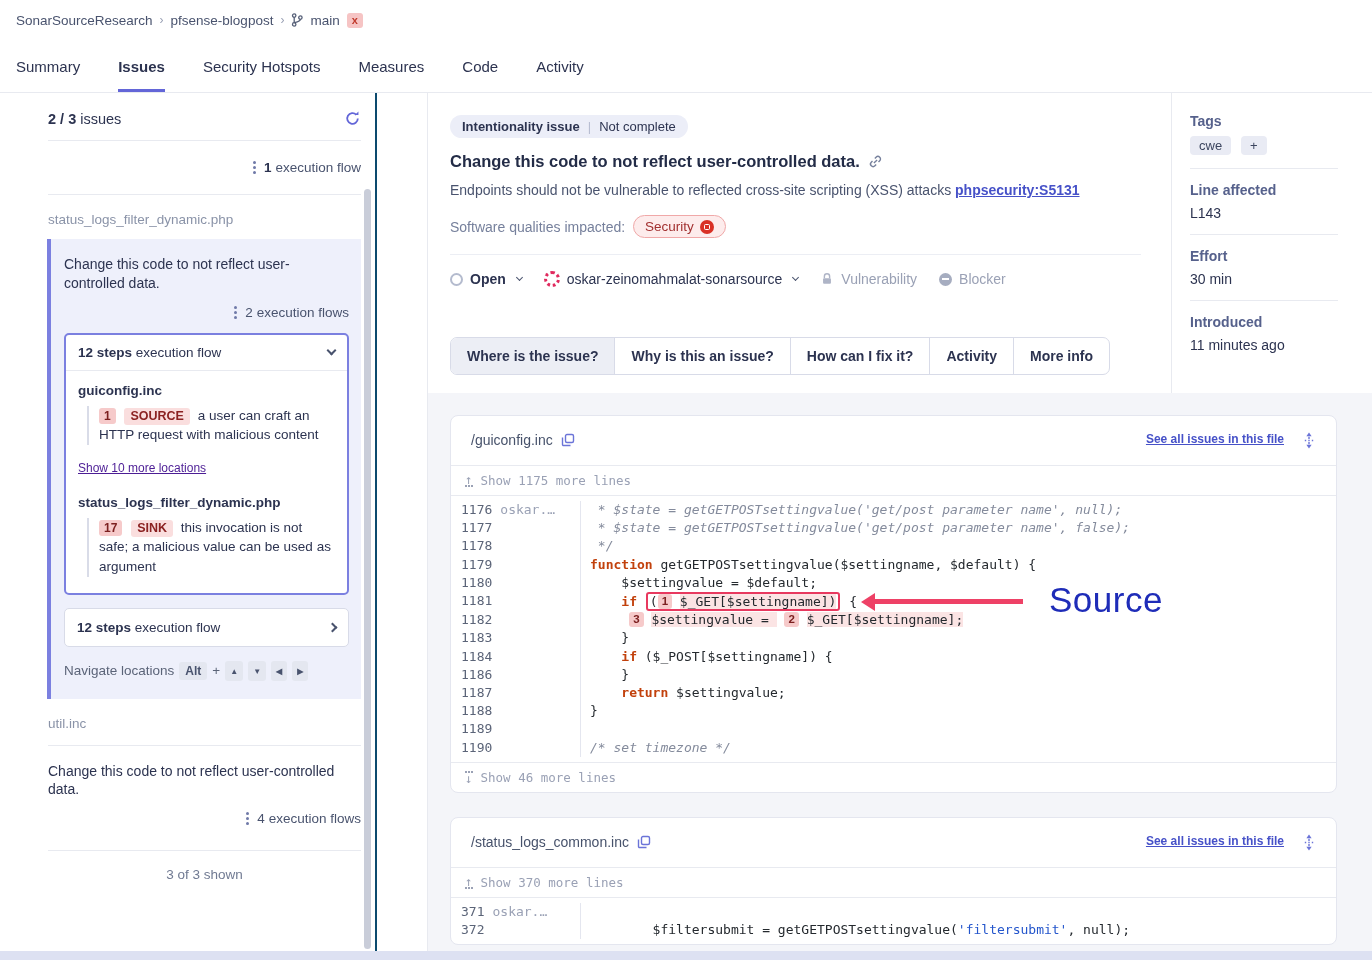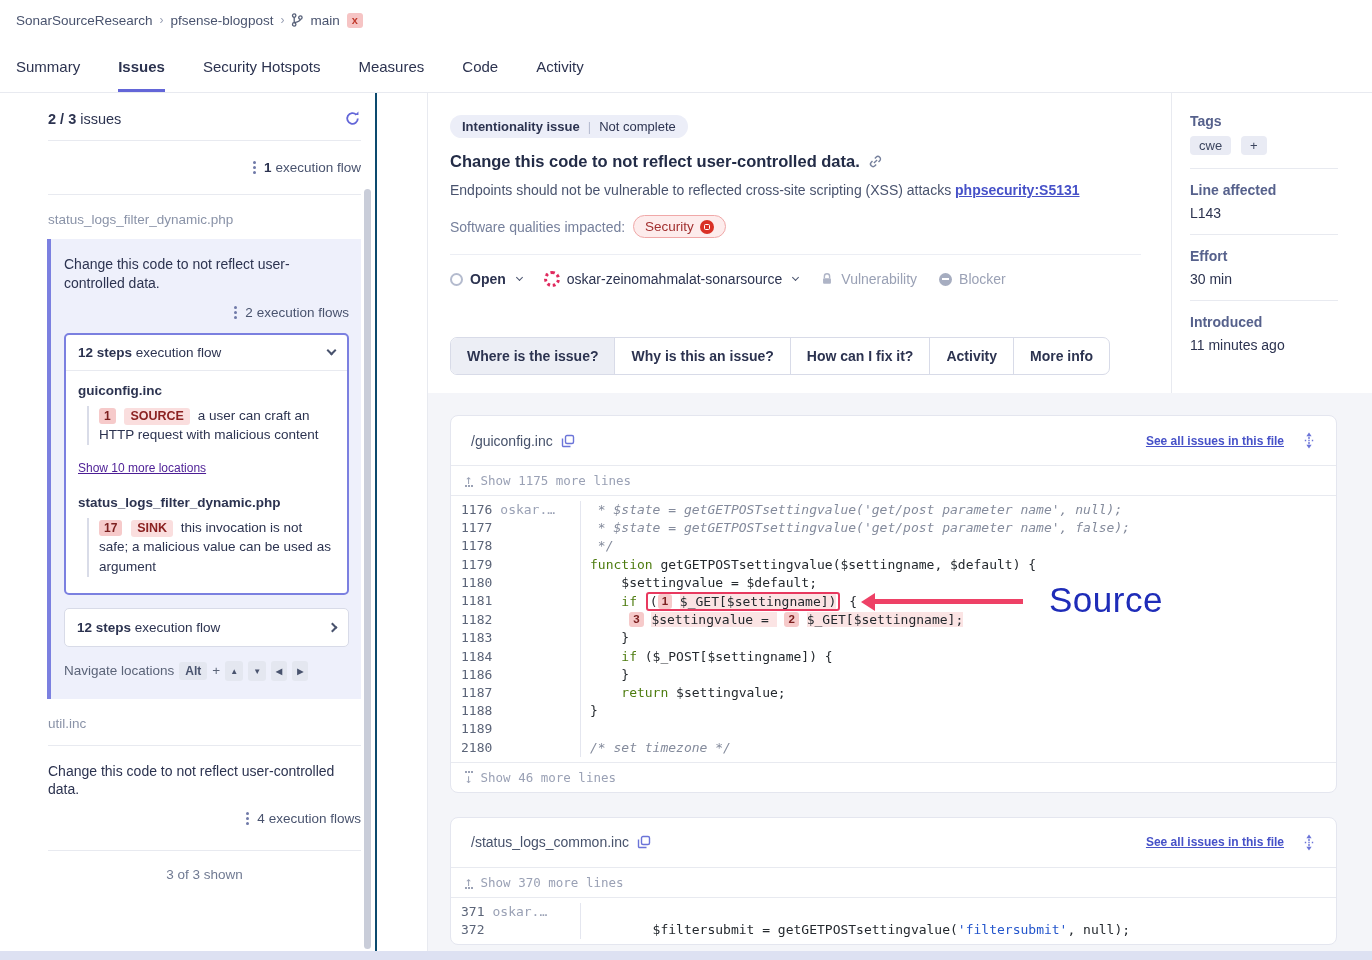--- a/index.html
+++ b/index.html
@@ -82,35 +82,35 @@
   .ip-label { font-weight:bold; color:#56618c; font-size:14px; }
   .ip-value { margin-top:7px; color:#2c3350; font-size:14px; }
   .ip-sec { padding:13px 0; border-bottom:1px solid #e8eaf0; margin-right:34px; }
   .ip-sec:first-child { padding-top:0; }
   .ip-sec:last-child { border-bottom:none; }
   .pill { display:inline-block; background:#e9ebf4; border-radius:4px; padding:2px 9px; font-size:13px; color:#3c455f; margin-right:6px; cursor:pointer; }
 
   
   .main-body { flex:1; background:#f4f5f9; padding:22px; overflow:hidden; }
   .code-card { width:887px; background:#fff; border:1px solid #e4e6ef; border-radius:8px; margin-bottom:24px; position:relative; }
-  .cc-head { display:flex; align-items:center; padding:16px 20px; }
+  .cc-head { display:flex; align-items:flex-start; padding:16px 20px; }
   .cc-file { color:#47526b; font-size:14px; display:flex; align-items:center; gap:8px; }
   .cc-spacer { flex:1; }
   .see-all { color:#4651c8; font-weight:bold; font-size:12px; text-decoration:underline; cursor:pointer; }
   .move-ic { margin-left:18px; cursor:pointer; display:flex; }
   .show-bar { border-top:1px solid #e8eaf0; padding:7px 14px; font-family:"DejaVu Sans Mono", monospace; font-size:12.5px; color:#9aa1b5; display:flex; align-items:center; gap:8px; cursor:pointer; }
   .mi-up { border-bottom:2px dotted #9aa1b5; line-height:11px; display:inline-block; }
   .mi-down { border-top:2px dotted #9aa1b5; line-height:11px; display:inline-block; }
   .code-lines { border-top:1px solid #e8eaf0; padding:5px 0; font-family:"DejaVu Sans Mono", monospace; font-size:13px; line-height:18.2px; color:#24292e; }
   .code-row { display:flex; min-height:18.2px; }
   .ln { flex:0 0 130px; padding-left:10px; border-right:1px solid #e4e6ef; color:#5b6478; white-space:pre; }
   .ln .author { color:#9aa1b5; margin-left:8px; }
   .codecell { padding-left:9px; white-space:pre; flex:1; }
   .tok-c { color:#848b9c; font-style:italic; }
-  .tok-k { color:#4d7c0f; font-weight:normal; }
+  .tok-k { color:#c2410c; font-weight:bold; }
   .tok-s { color:#2456cc; }
   .tok-h { background:#fbe4e4; }
   .code-badge { background:#f6caca; color:#7c2020; font-weight:bold; border-radius:3px; padding:0 4px; font-family:"Liberation Sans", sans-serif; font-size:11.5px; display:inline-block; line-height:15px; vertical-align:1px; }
   .flow-frame { border:2px solid #e8395f; border-radius:3px; padding:0 2px; margin:0 1px; display:inline-block; line-height:15px; }
   .src-arrow { position:relative; display:inline-block; width:148px; height:5px; background:#ee4166; margin-left:18px; vertical-align:2px; }
   .src-arrow::before { content:""; position:absolute; left:-14px; top:-6.5px; width:0; height:0; border:9px solid transparent; border-right:14px solid #ee4166; border-left:0; }
   .source-label { position:absolute; top:164px; left:598px; font-size:35px; color:#1e2cb8; font-weight:500; letter-spacing:0.5px; }
 
   .hscroll { position:fixed; left:0; right:0; bottom:0; height:9px; background:#dde1f2; z-index:50; }
 
@@ -406,21 +406,21 @@
             </div>
             <div class="code-row">
               <div class="ln"><span class="lnum">1188</span></div>
               <div class="codecell">}</div>
             </div>
             <div class="code-row">
               <div class="ln"><span class="lnum">1189</span></div>
               <div class="codecell"></div>
             </div>
             <div class="code-row">
-              <div class="ln"><span class="lnum">2180</span></div>
+              <div class="ln"><span class="lnum">1190</span></div>
               <div class="codecell"><span class="tok-c">/* set timezone */</span></div>
             </div>
           </div>
         <div class="show-bar" style="border-top:1px solid #e8eaf0">
           <span class="mi-down">↓</span>
           <span>Show 46 more lines</span>
         </div>
         <div class="source-label">Source</div>
       </div>
 

